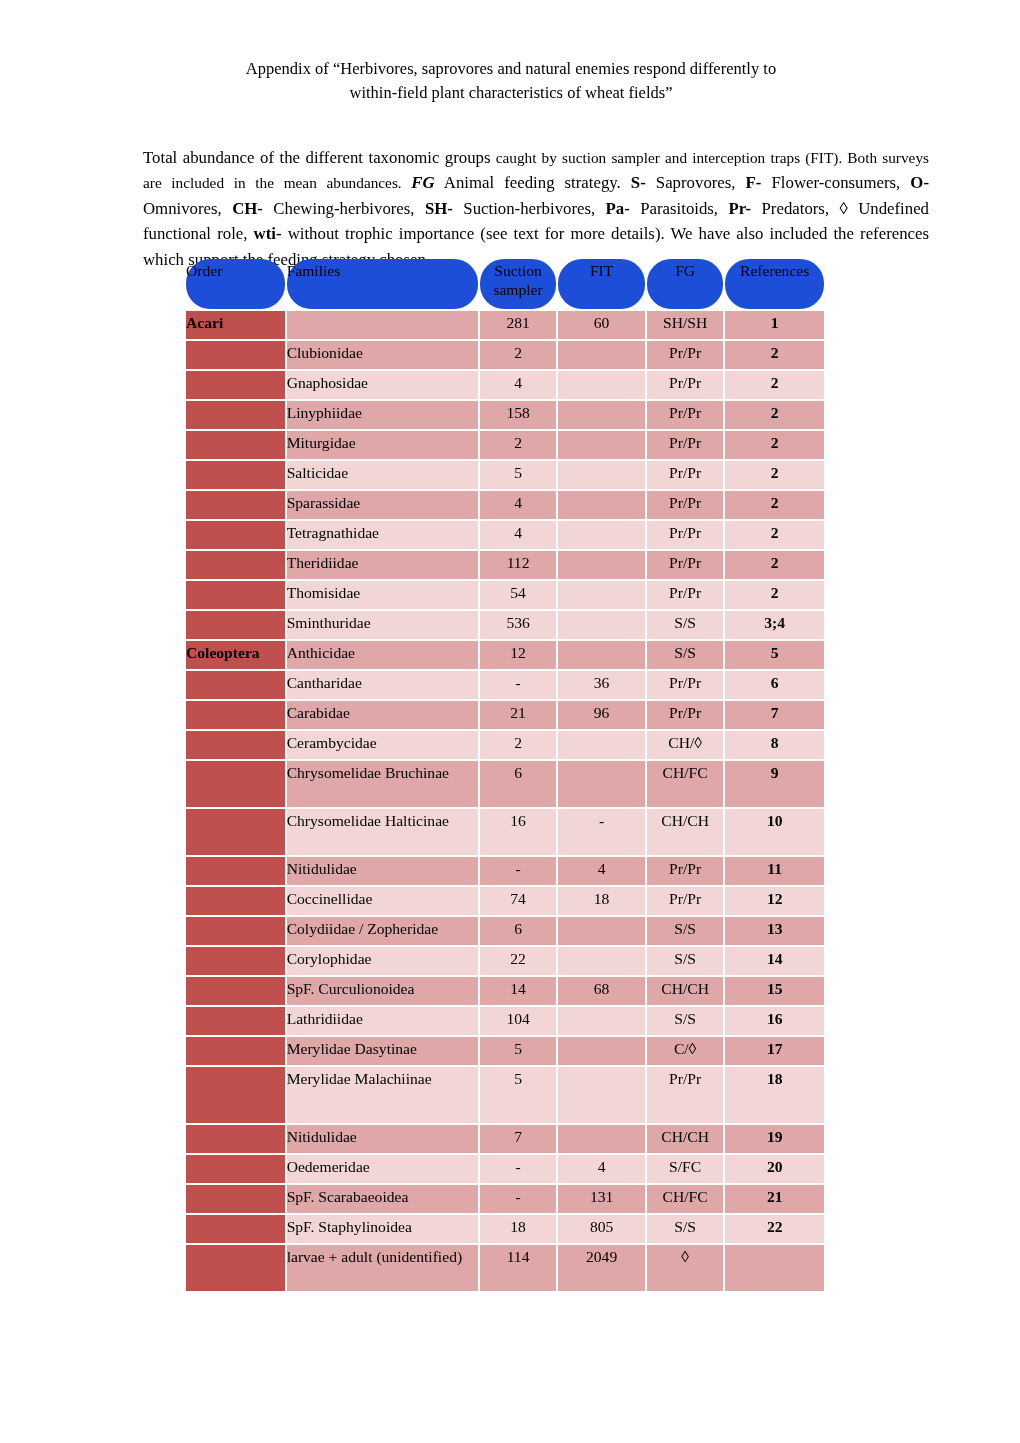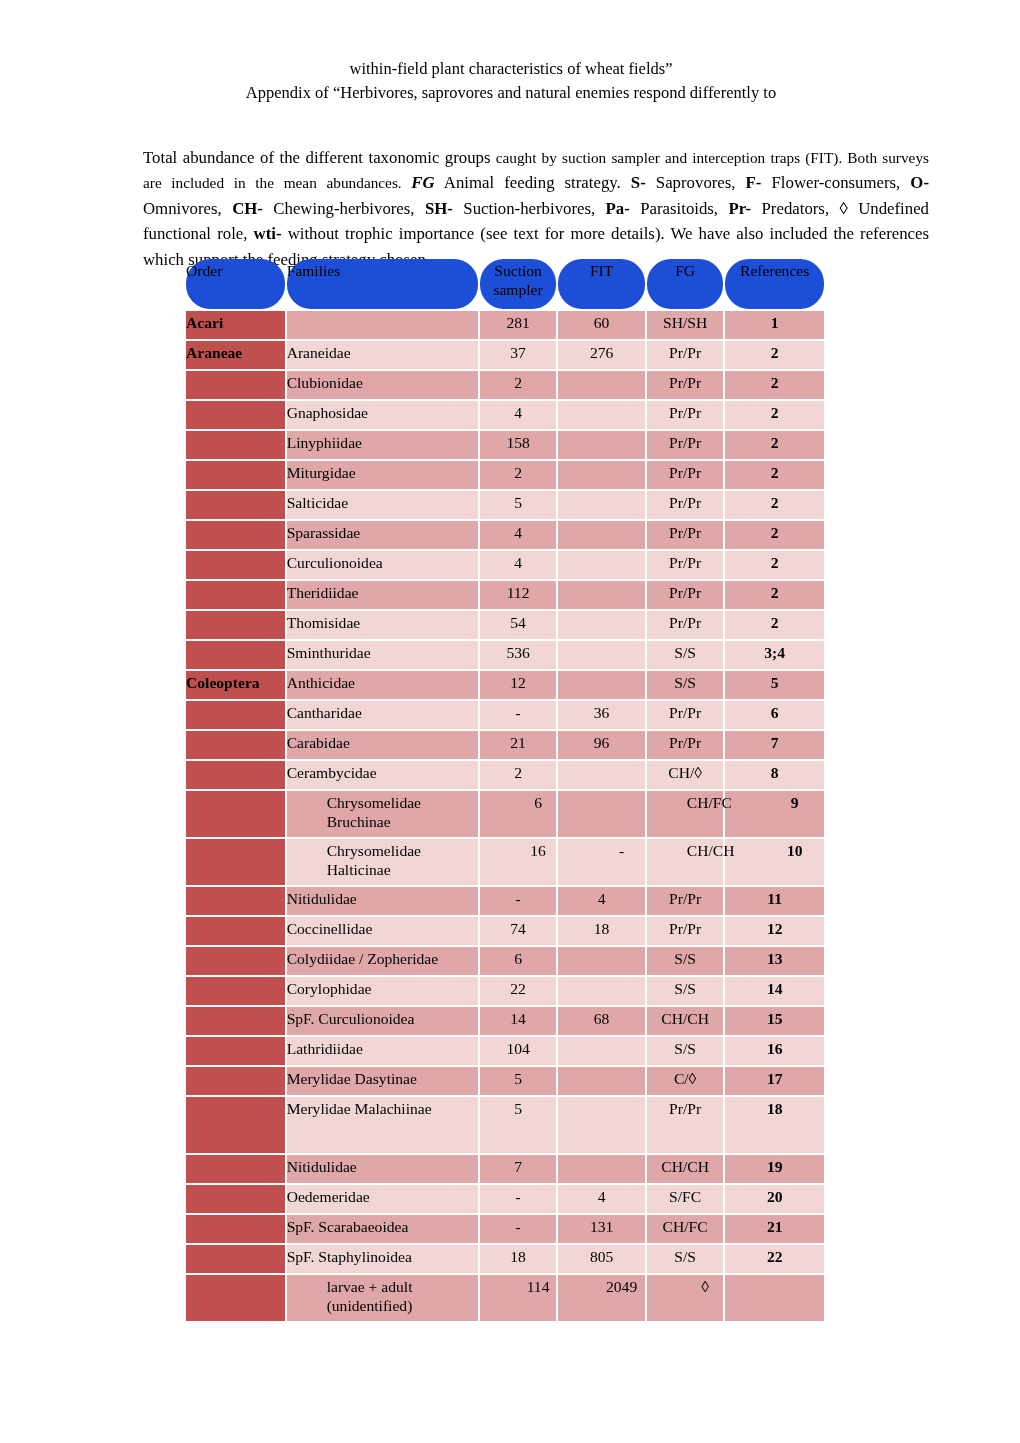--- a/index.html
+++ b/index.html
@@ -113,31 +113,31 @@
   tr.shade-a td.fg,
   tr.shade-a td.ref { background: #dfa7a7; }
 
   tr.shade-b td.fam,
   tr.shade-b td.num,
   tr.shade-b td.fg,
   tr.shade-b td.ref { background: #f2d6d6; }
 
   
   tr.r-normal td { height: 24px; }
-  tr.r-two td { height: 42px; padding-left: 40px; }
+  tr.r-two td { height: 42px; }
   tr.r-tall td { height: 52px; }
 </style>
 </head>
 <body>
 
 <div class="page">
 
   <div class="doc-title">
+    <span class="ln">Appendix of “Herbivores, saprovores and natural enemies respond differently to</span>
     <span class="ln">within-field plant characteristics of wheat fields”</span>
-    <span class="ln">Appendix of “Herbivores, saprovores and natural enemies respond differently to</span>
   </div>
 
   <p class="intro">
     <span>Total abundance of the different taxonomic groups</span><span class="sm"> caught by suction sampler and interception traps (FIT). Both surveys are included in the mean abundances. </span><i class="bi">FG</i><span> Animal feeding strategy. </span><b>S-</b><span> Saprovores, </span><b>F-</b><span> Flower-consumers, </span><b>O-</b><span> Omnivores, </span><b>CH-</b><span> Chewing-herbivores, </span><b>SH-</b><span> Suction-herbivores, </span><b>Pa-</b><span> Parasitoids, </span><b>Pr-</b><span> Predators, ◊ Undefined functional role, </span><b>wti-</b><span> without trophic importance (see text for more details). We have also included the references which support the feeding strategy chosen.</span>
   </p>
 
   <div class="tbl-wrap">
     <table class="appendix">
       <colgroup>
         <col class="c-order">
@@ -159,28 +159,20 @@
       </thead>
       <tbody id="tbody">
           <tr class="shade-a r-normal">
             <td class="order">Acari</td>
             <td class="fam"></td>
             <td class="num">281</td>
             <td class="num">60</td>
             <td class="fg">SH/SH</td>
             <td class="ref">1</td>
           </tr>
-          <tr class="shade-b r-normal">
-            <td class="order">Araneae</td>
-            <td class="fam">Araneidae</td>
-            <td class="num">37</td>
-            <td class="num">276</td>
-            <td class="fg">Pr/Pr</td>
-            <td class="ref">2</td>
-          </tr>
           <tr class="shade-a r-normal">
             <td class="order"></td>
             <td class="fam">Clubionidae</td>
             <td class="num">2</td>
             <td class="num"></td>
             <td class="fg">Pr/Pr</td>
             <td class="ref">2</td>
           </tr>
           <tr class="shade-b r-normal">
             <td class="order"></td>
@@ -217,21 +209,21 @@
           <tr class="shade-a r-normal">
             <td class="order"></td>
             <td class="fam">Sparassidae</td>
             <td class="num">4</td>
             <td class="num"></td>
             <td class="fg">Pr/Pr</td>
             <td class="ref">2</td>
           </tr>
           <tr class="shade-b r-normal">
             <td class="order"></td>
-            <td class="fam">Curculionoidea</td>
+            <td class="fam">Tetragnathidae</td>
             <td class="num">4</td>
             <td class="num"></td>
             <td class="fg">Pr/Pr</td>
             <td class="ref">2</td>
           </tr>
           <tr class="shade-a r-normal">
             <td class="order"></td>
             <td class="fam">Theridiidae</td>
             <td class="num">112</td>
             <td class="num"></td>

